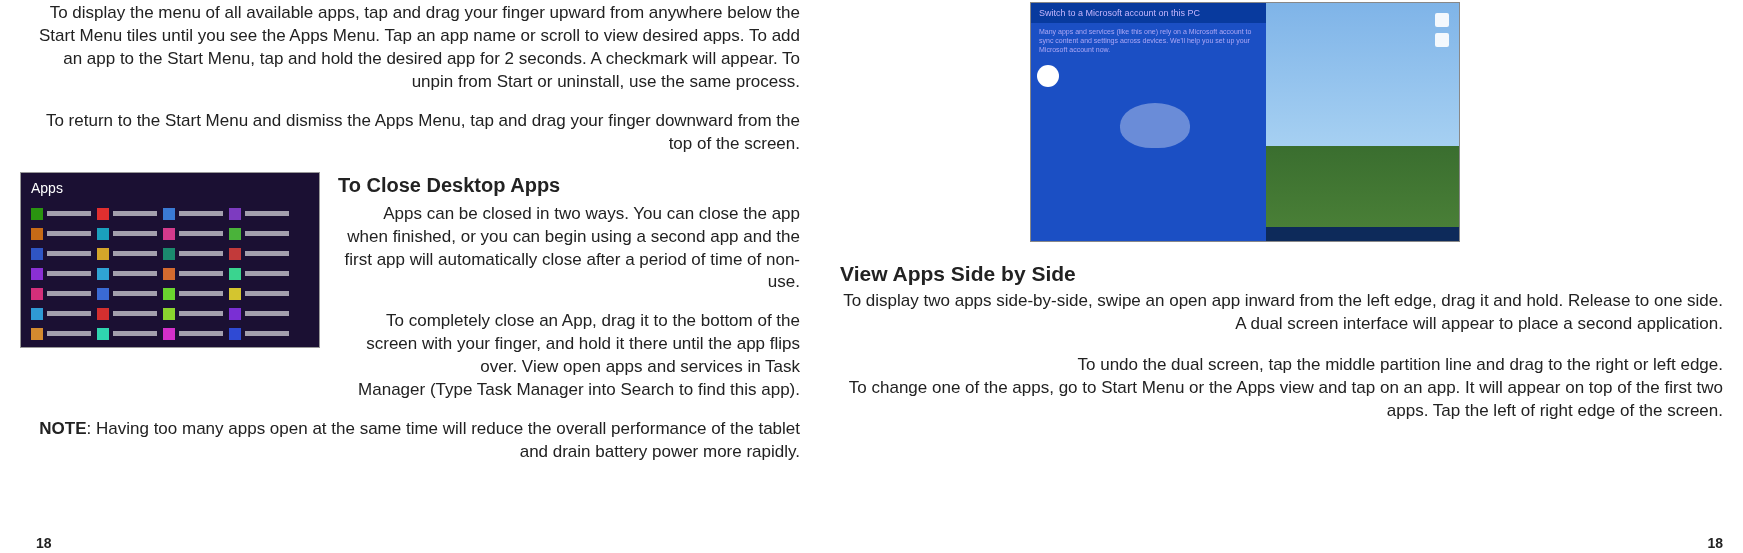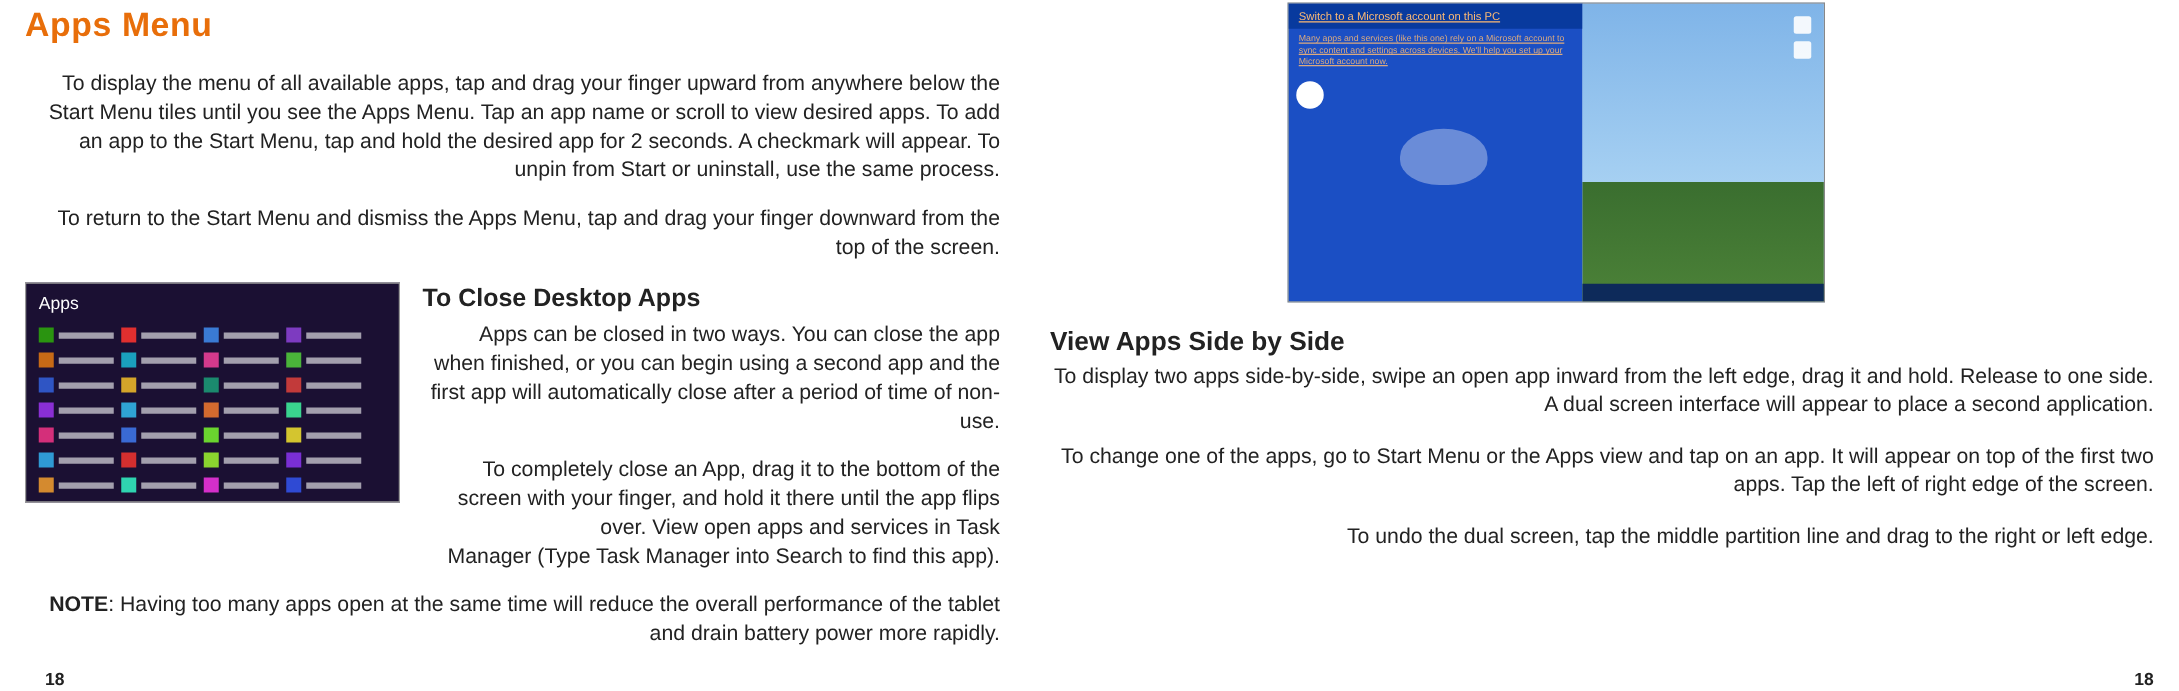--- a/index.html
+++ b/index.html
@@ -56,21 +56,21 @@
   .page-num-left { position: absolute; left: 16px; bottom: 0; font-size: 14px; font-weight: 600; }
   .page-num-right { position: absolute; right: 0; bottom: 0; font-size: 14px; font-weight: 600; }
   .side-thumb {
     width: 430px; height: 240px;
     margin: 0 0 18px 190px;
     border: 1px solid #888;
     display: flex;
     background: #c0d8f0;
   }
   .side-thumb .pane-left {
-    width: 55%; background: #1b4fc4; position: relative; color:#fdba74;text-decoration:underline;
+    width: 55%; background: #1b4fc4; position: relative; color:#c4b5fd;
   }
   .side-thumb .pane-left .topbar {
     background:#083a9e; font-size:9px; padding:4px 8px;
   }
   .side-thumb .pane-left .msg { font-size:7px; padding:4px 8px; opacity:0.85; line-height:1.3; }
   .side-thumb .pane-left .cloud {
     position:absolute; left:38%; top:42%; width:70px; height:45px;
     background:rgba(255,255,255,0.35); border-radius:50% 50% 45% 45%;
   }
   .side-thumb .pane-left .av {
@@ -84,21 +84,20 @@
   .side-thumb .pane-right::after{
     content:""; position:absolute; left:0; right:0; bottom:0; height:14px; background:#0d2a5a;
   }
   .side-thumb .pane-right .icn{ position:absolute; width:14px; height:14px; background:rgba(255,255,255,0.9); border-radius:2px;}
   .right-content p { margin-bottom: 18px; }
 </style>
 </head>
 <body>
 
 <div class="left-col">
-  <h1 class="section-title">Apps Menu</h1>
   <p>To display the menu of all available apps, tap and drag your finger upward from anywhere below the Start Menu tiles until you see the Apps Menu. Tap an app name or scroll to view desired apps. To add an app to the Start Menu, tap and hold the desired app for 2 seconds. A checkmark will appear. To unpin from Start or uninstall, use the same process.</p>
   <p>To return to the Start Menu and dismiss the Apps Menu, tap and drag your finger downward from the top of the screen.</p>
 
   <div class="close-section">
     <div class="apps-thumb">
       <div class="apps-label">Apps</div>
       <div class="row" style="top:34px;">
         <div class="item">
             <div class="sq" style="background:#2a9410"></div>
             <div class="tx"></div>
@@ -250,18 +249,18 @@
     </div>
     <div class="pane-right">
       <div class="icn" style="top:10px; right:10px;"></div>
       <div class="icn" style="top:30px; right:10px;"></div>
     </div>
   </div>
 
   <div class="right-content">
     <h2 class="sub-title" style="font-size:21px; margin-bottom:2px;">View Apps Side by Side</h2>
     <p>To display two apps side-by-side, swipe an open app inward from the left edge, drag it and hold. Release to one side. A dual screen interface will appear to place a second application.</p>
+    <p style="margin-bottom:0">To undo the dual screen, tap the middle partition line and drag to the right or left edge.</p>
     <p>To change one of the apps, go to Start Menu or the Apps view and tap on an app. It will appear on top of the first two apps. Tap the left of right edge of the screen.</p>
-    <p style="margin-bottom:0">To undo the dual screen, tap the middle partition line and drag to the right or left edge.</p>
   </div>
 
   <div class="page-num-right">18</div>
 </div>
 
 </body></html>

